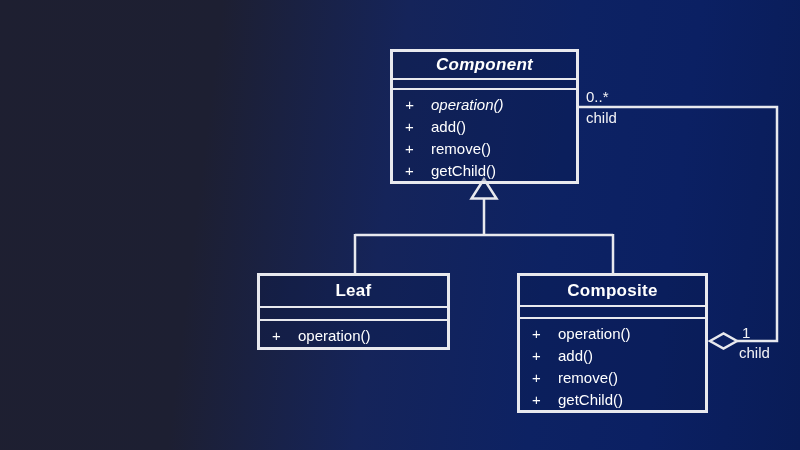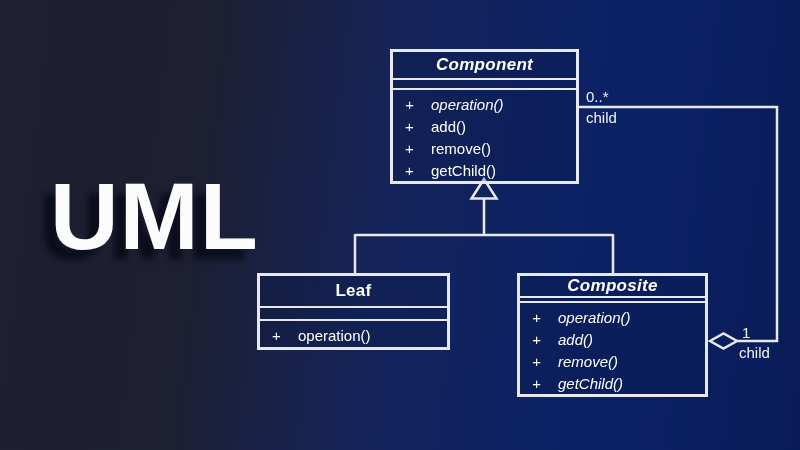--- a/index.html
+++ b/index.html
@@ -107,21 +107,20 @@
     line-height: 17px;
     color: #f3f3f6;
     white-space: nowrap;
   }
 </style>
 </head>
 <body>
 
 <div class="stage">
 
-  <div class="watermark">UML</div>
 
   <svg class="connectors" viewBox="0 0 800 450">
 
     <path class="rel-line" d="M484,198 V236 M355,235 H613 M355,234 V273 M613,234 V273"></path>
     <polygon class="tri-head" points="484,179 471.5,198.5 496.5,198.5"></polygon>
 
     <path class="rel-line" d="M579,107 H777 V341 H737"></path>
     <polygon class="diamond-head" points="710,341 723.5,333.5 737,341 723.5,348.5"></polygon>
   </svg>
 
@@ -152,21 +151,21 @@
     <div class="class-title" style="height:30px;">Leaf</div>
     <div class="class-attrs" style="height:11px;"></div>
     <div class="class-methods">
         <div class="method-row">
           <span class="vis">+</span>
           <span>operation()</span>
         </div>
       </div>
   </div>
 
-  <div class="class-box" style="left:517px;top:273px;width:191px;height:124px;font-style:italic;">
+  <div class="class-box" style="left:517px;top:273px;width:191px;height:140px;">
     <div class="class-title" style="height:31px;">Composite</div>
     <div class="class-attrs" style="height:10px;"></div>
     <div class="class-methods">
         <div class="method-row">
           <span class="vis">+</span>
           <span>operation()</span>
         </div>
         <div class="method-row">
           <span class="vis">+</span>
           <span>add()</span>

